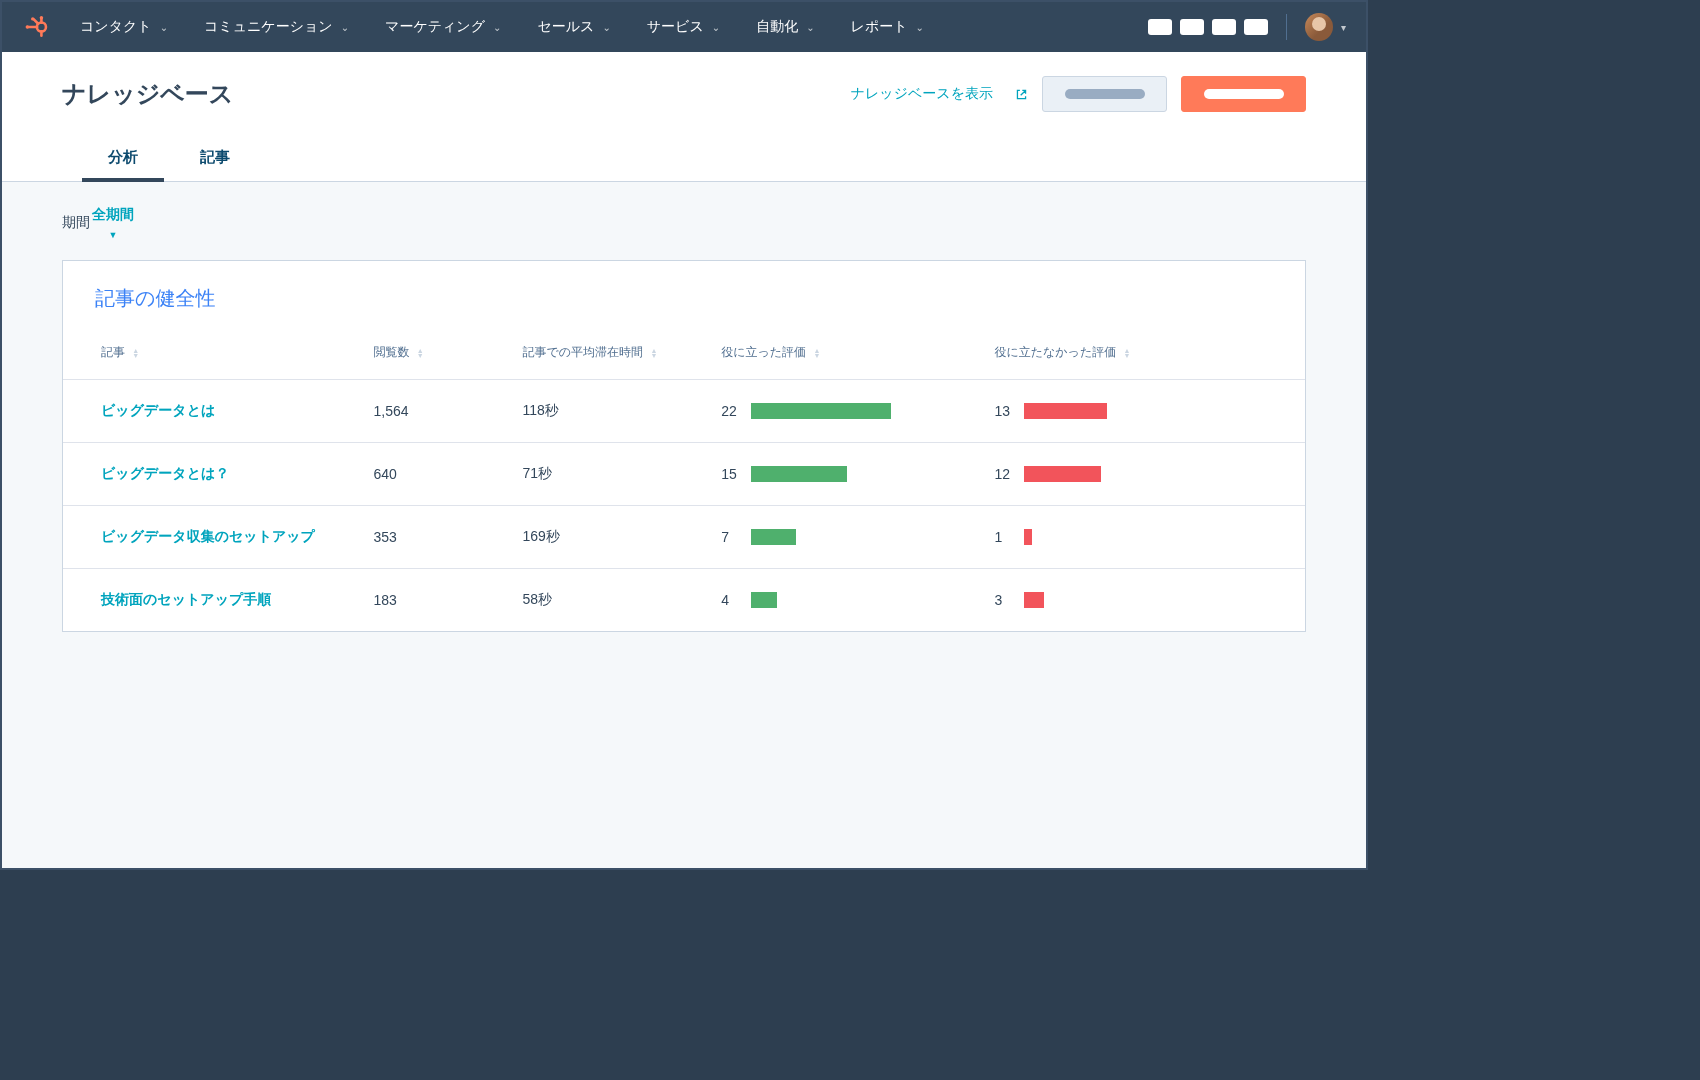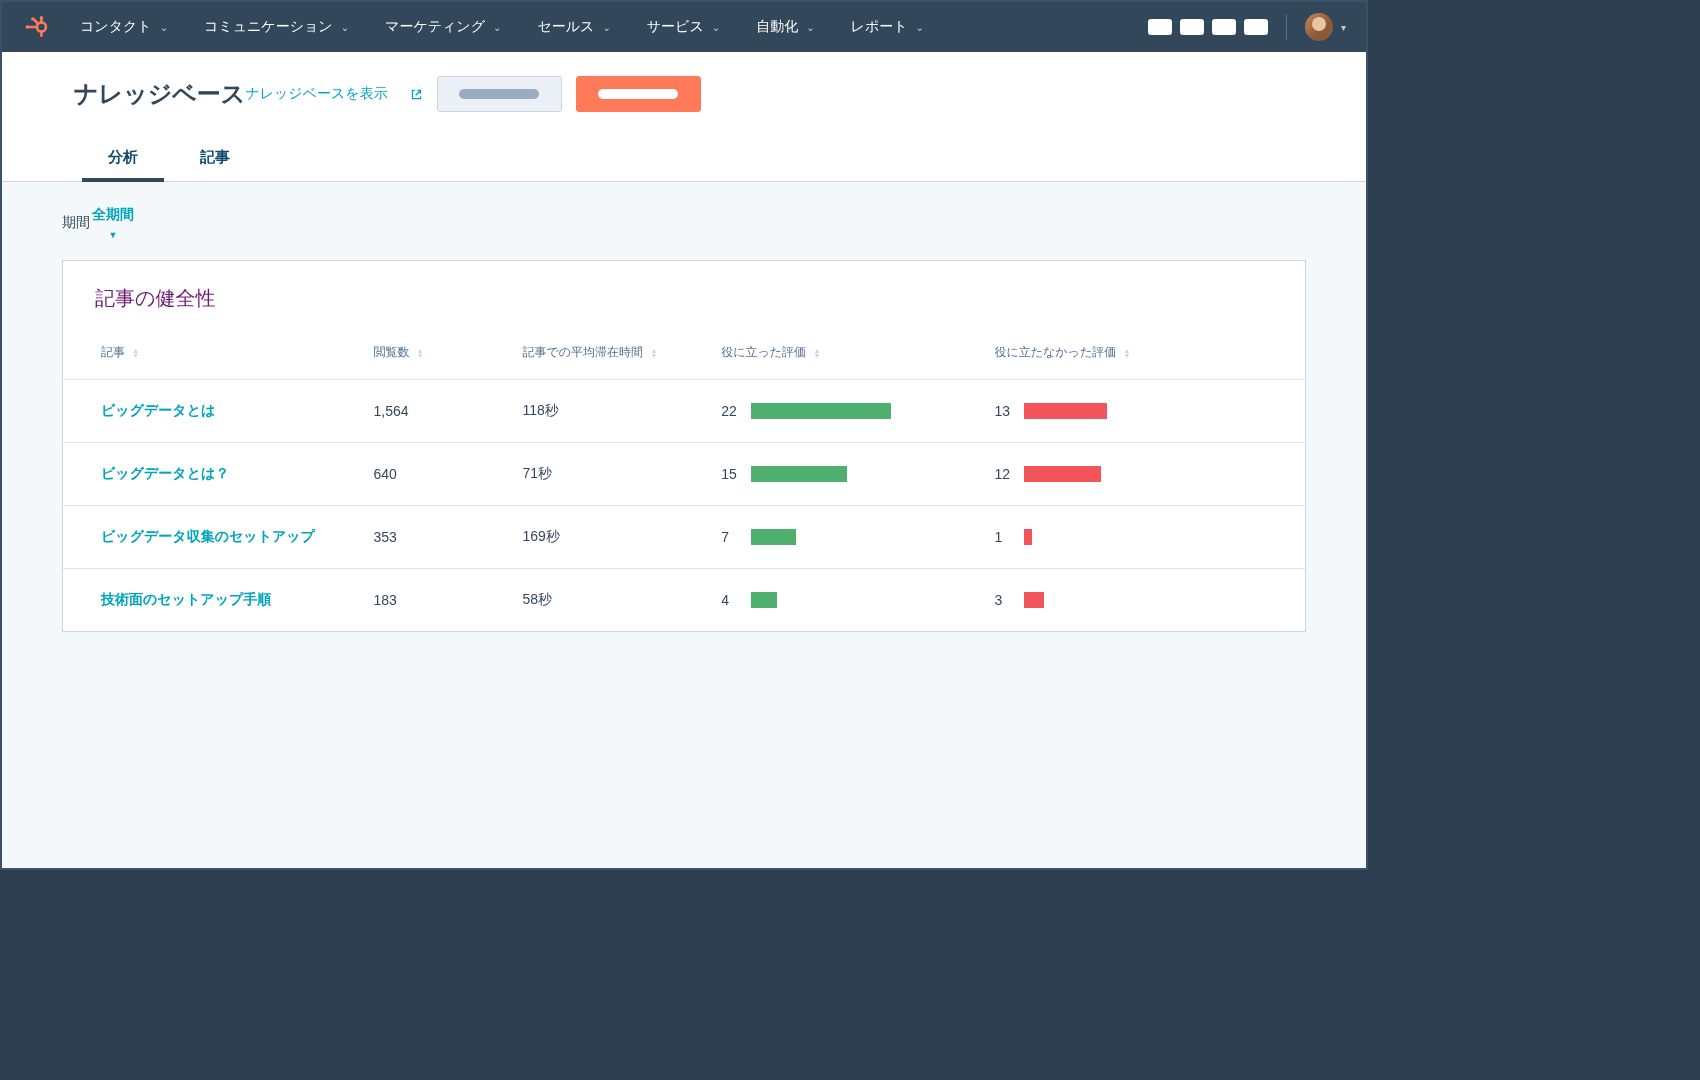--- a/index.html
+++ b/index.html
@@ -89,22 +89,22 @@
   
   .page-header {
     background: #ffffff;
     padding: 24px 60px 0 60px;
     border-bottom: 1px solid #cbd6e2;
     flex-shrink: 0;
   }
   .header-top {
     display: flex;
     align-items: center;
+    justify-content: space-between;
     margin-bottom: 26px;
-    margin-left: 12px;
   }
   .page-title {
     font-size: 24px;
     font-weight: 600;
     color: #33475b;
   }
   .header-actions {
     display: flex;
     align-items: center;
     gap: 14px;
@@ -189,21 +189,21 @@
     flex-direction: column;
   }
   .filter-caret { font-size: 9px; color: #00a4bd; }
   .card {
     background: #ffffff;
     border: 1px solid #cbd6e2;
   }
   .card-title {
     font-size: 20px;
     font-weight: 500;
-    color: #701a75;
+    color: #3b82f6;
     padding: 24px 32px 22px 32px;
   }
   table.health {
     width: 100%;
     border-collapse: collapse;
   }
   .health thead th {
     text-align: left;
     font-size: 12px;
     font-weight: 500;

